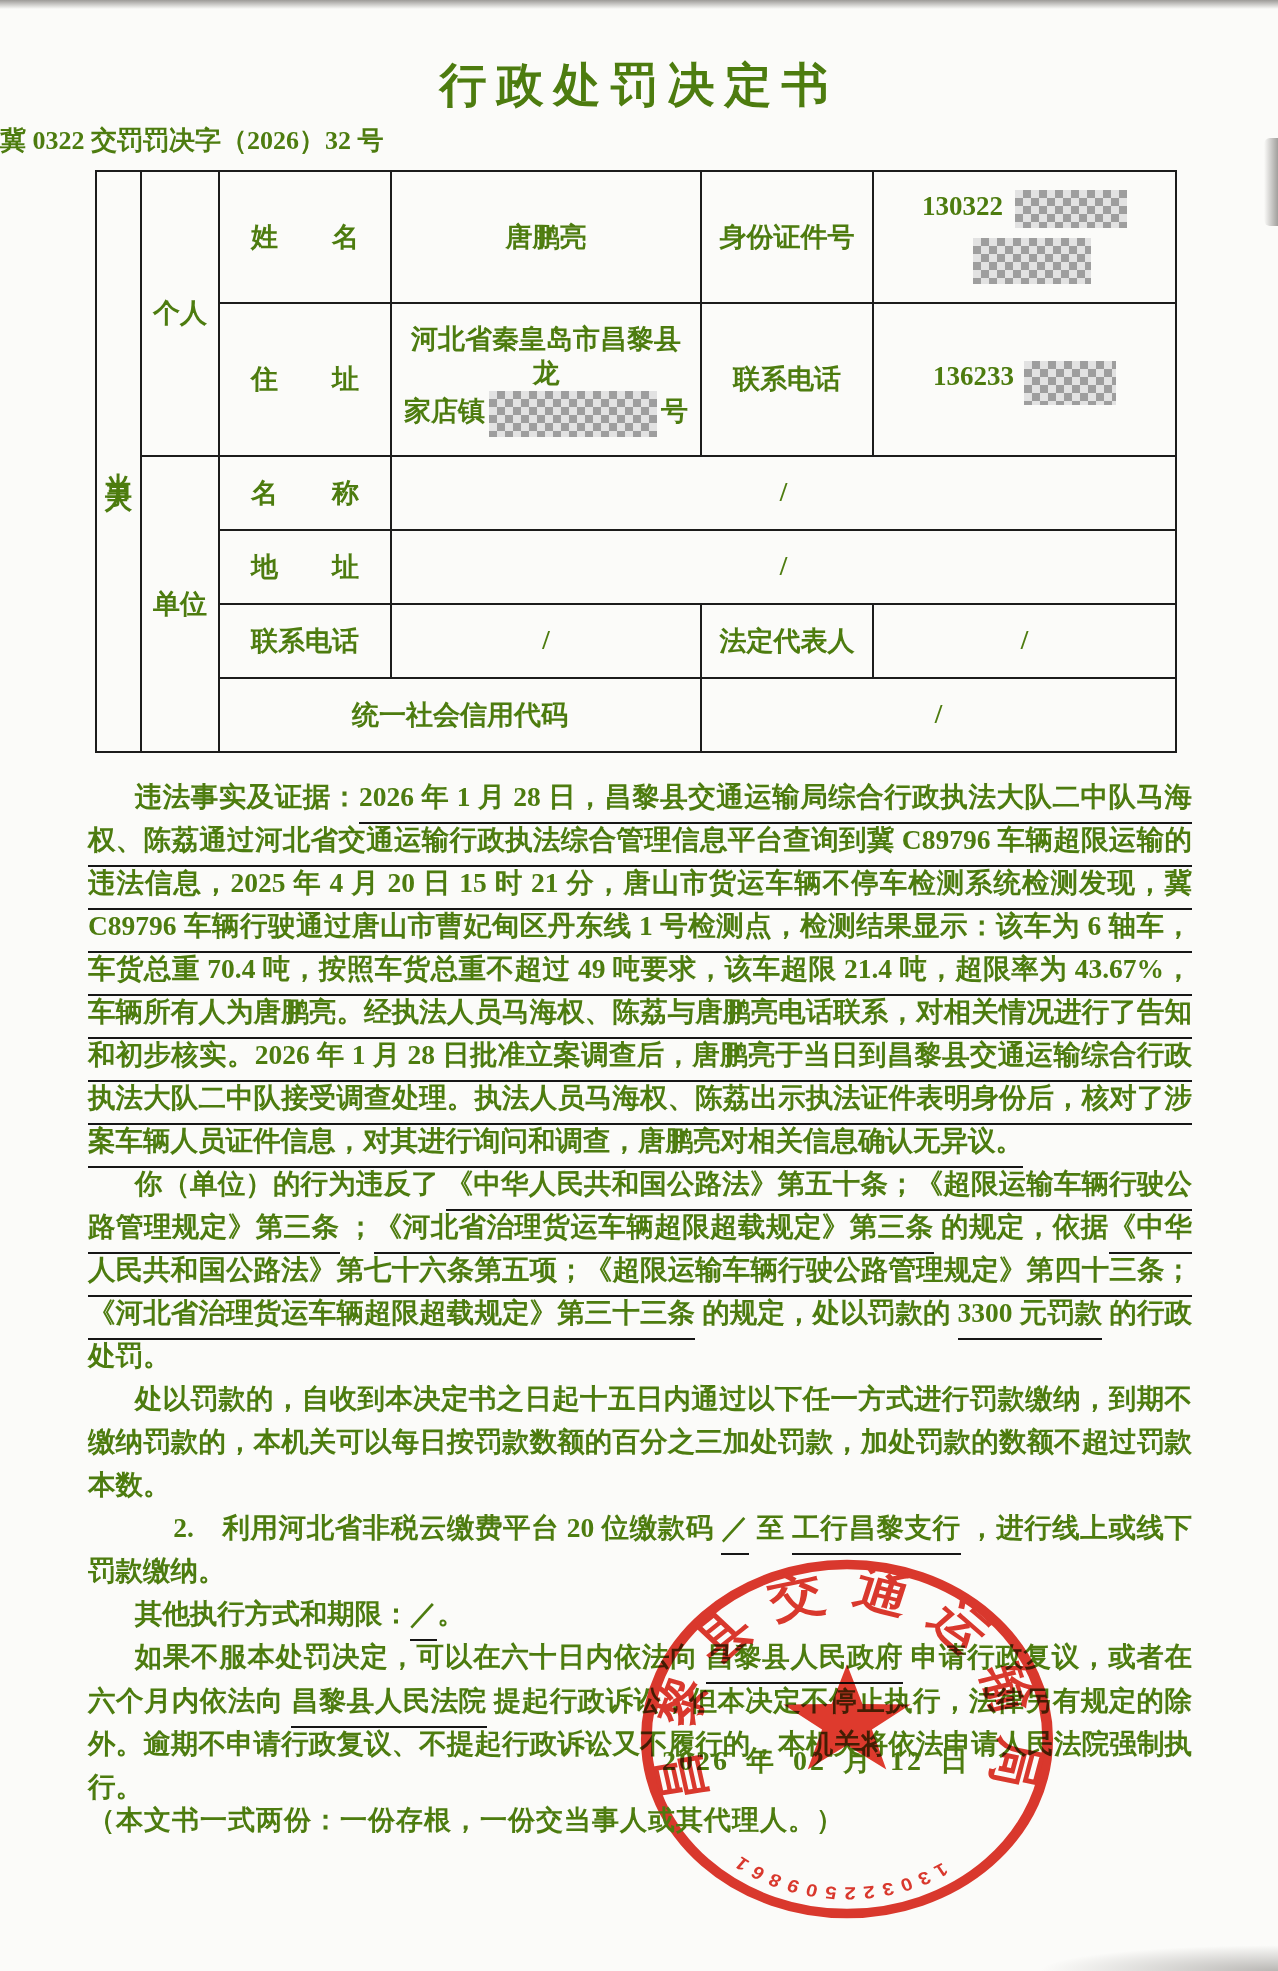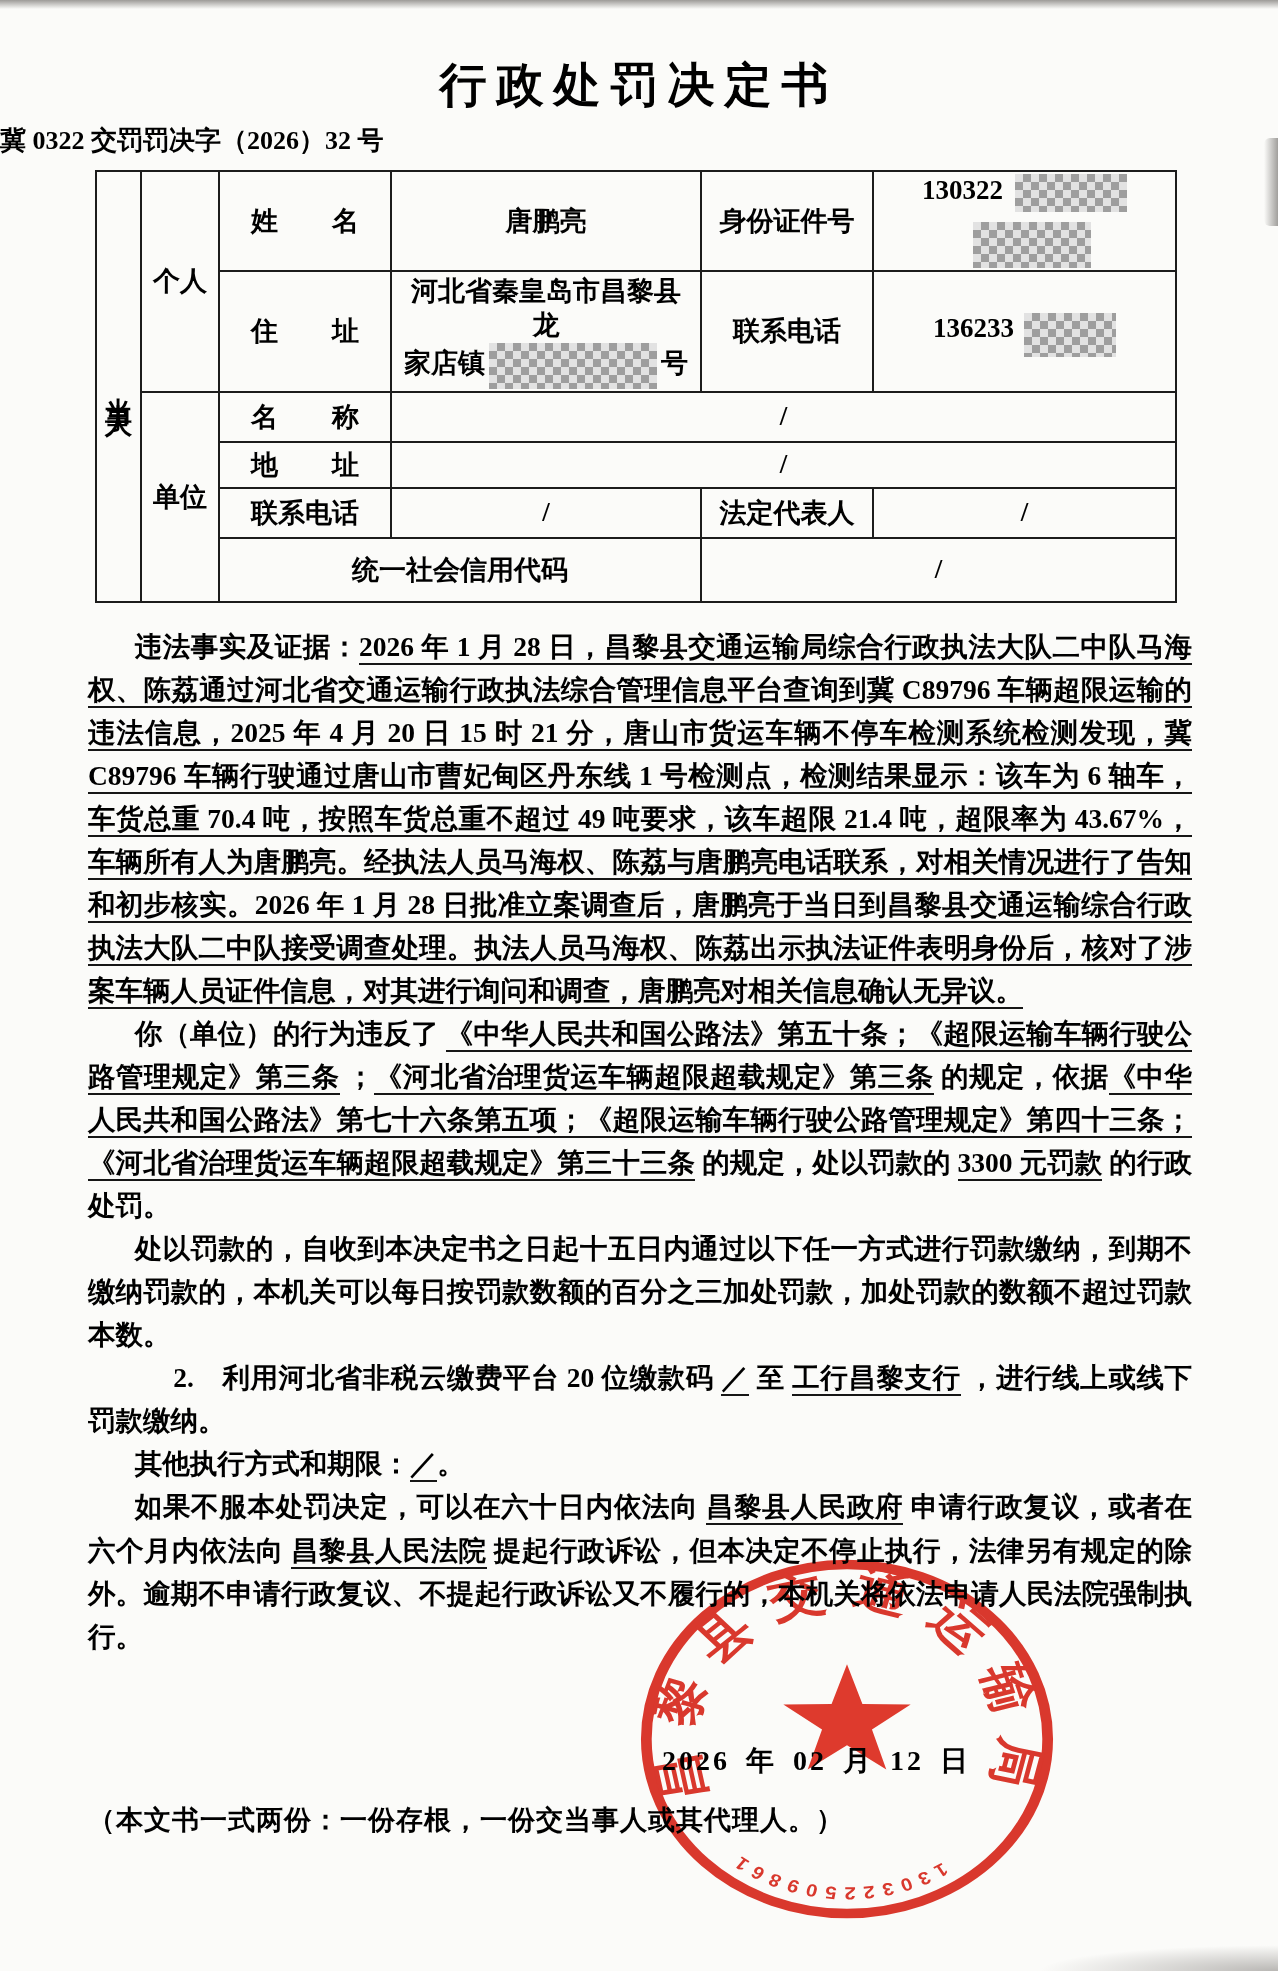--- a/index.html
+++ b/index.html
@@ -1,51 +1,51 @@
 <!DOCTYPE html>
 <html><head>
 <meta charset="utf-8">
 <style>
   html,body{margin:0;padding:0;background:#ffffff;}
   .page{position:relative;width:1278px;height:1971px;margin:0 auto;background:#fbfbf9;
-        font-family:"Liberation Serif","DejaVu Serif",serif;color:#000000;overflow:hidden;}
+        font-family:"Liberation Serif","DejaVu Serif",serif;color:#4d7c0f;overflow:hidden;}
   .scan-top{position:absolute;top:0;left:0;right:0;height:9px;
         background:linear-gradient(#9d9b98,rgba(255,255,255,0));}
   .scan-mark-right{position:absolute;right:0;top:138px;width:14px;height:88px;
         background:linear-gradient(90deg,rgba(120,118,115,0),#8a8885);border-radius:6px 0 0 6px;opacity:.8;}
   .scan-corner{position:absolute;right:0;bottom:0;width:240px;height:26px;
         background:radial-gradient(ellipse at 100% 100%,#b9b7b4 0%,rgba(255,255,255,0) 70%);}
 
   .title{margin:56px 0 0;text-align:center;letter-spacing:10px;
         font:700 47px/1.25 "Liberation Sans","DejaVu Sans",sans-serif;}
   .doc-no{margin-top:8px;padding-right:84px;text-align:left;font-size:26px;font-weight:700;}
 
   table.party{border-collapse:collapse;table-layout:fixed;width:1080px;margin:12px 0 0 95px;}
   table.party td{border:2.5px solid #1c1c1c;text-align:center;vertical-align:middle;
-        font-size:27px;font-weight:700;padding:2px 6px;overflow:hidden;}
+        font-size:27px;font-weight:700;padding:18px 6px;overflow:hidden;}
   tr.r1{height:64px;} tr.r2{height:82px;} tr.r3{height:50px;}
   tr.r4{height:46px;} tr.r5{height:50px;} tr.r6{height:64px;}
   td.vert{writing-mode:vertical-rl;text-orientation:upright;letter-spacing:7px;font-size:28px;}
   td.addr{line-height:1.28;font-size:26px;padding:2px 2px;}
 
   .mosaic{display:inline-block;vertical-align:middle;
         background-image:
           linear-gradient(45deg,#9e9e9e 25%,transparent 25%,transparent 75%,#9e9e9e 75%,#9e9e9e),
           linear-gradient(45deg,#9e9e9e 25%,#e2e2e2 25%,#e2e2e2 75%,#9e9e9e 75%,#9e9e9e);
         background-size:16px 16px;background-position:0 0,8px 8px;}
   .m-id1{width:112px;height:38px;margin-left:12px;}
   .m-id2{width:118px;height:46px;margin-left:14px;margin-top:10px;}
   .m-addr{width:168px;height:46px;margin:0 4px;}
   .m-phone{width:92px;height:44px;margin-left:10px;margin-top:8px;}
 
   .body{padding:22px 86px 0 88px;font-size:27.5px;line-height:1.565;
         text-align:justify;font-weight:700;}
   .body p{margin:0;text-indent:1.7em;}
   .body p.item{text-indent:3.1em;}
-  .u{border-bottom:2.6px solid #161616;padding-bottom:1px;}
+  .u{border-bottom:2.6px solid #161616;padding-bottom:10px;}
 
   .sign-date{position:absolute;left:662px;top:1742px;font-size:28px;font-weight:700;
         letter-spacing:3px;word-spacing:6px;}
   .note{position:absolute;left:88px;top:1802px;font-size:27px;font-weight:700;letter-spacing:1px;}
 
   svg.seal{position:absolute;left:632px;top:1552px;width:430px;height:374px;
         mix-blend-mode:multiply;opacity:.92;pointer-events:none;}
   svg.seal text{font-family:"Liberation Sans","DejaVu Sans",sans-serif;}
 </style>
 </head>

